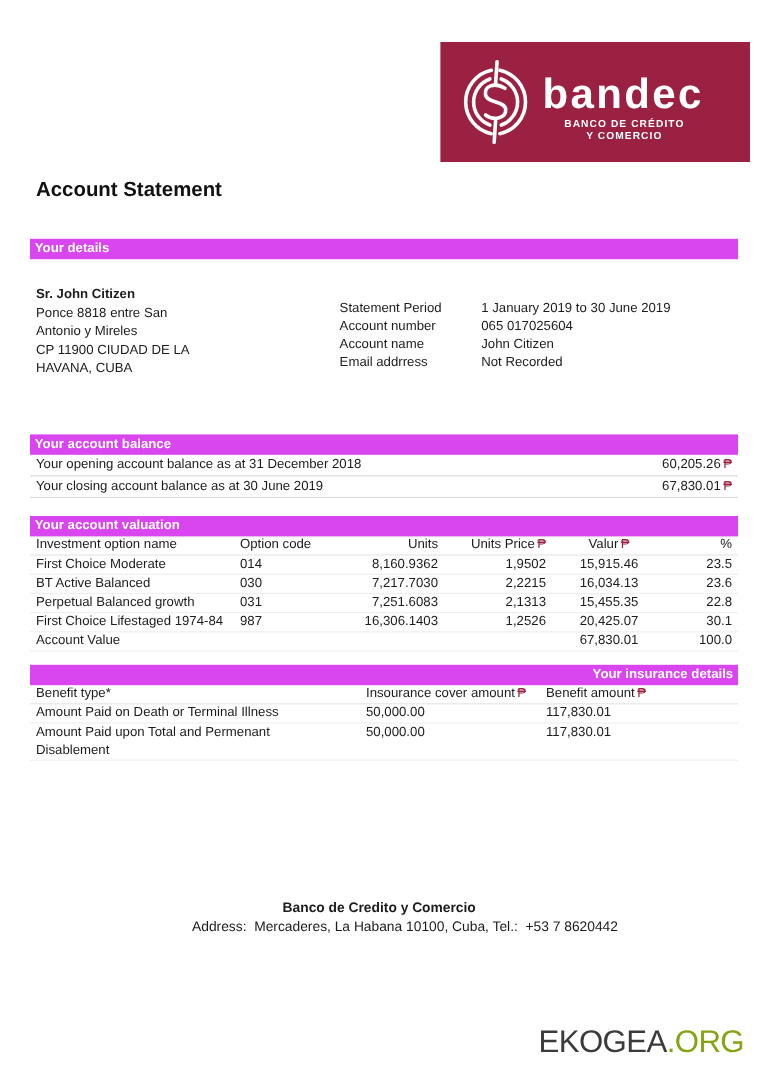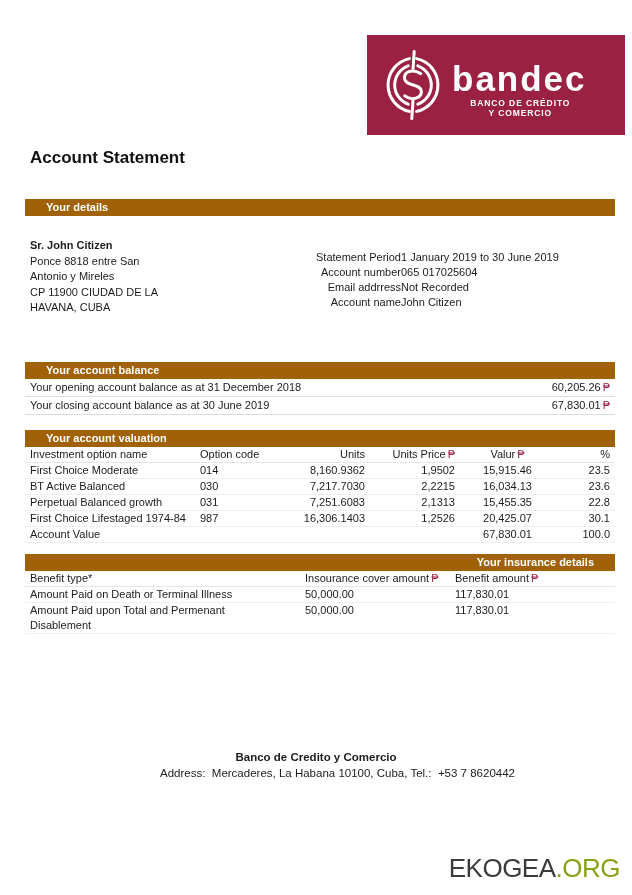--- a/index.html
+++ b/index.html
@@ -19,33 +19,33 @@
   .logo-textcol { display:flex; flex-direction:column; margin-top:10px;text-align:center; }
   .brand { color:#fff; font-weight:bold; font-size:35px; line-height:32px; letter-spacing:2px; }
   .brand-sub { color:#fff; font-weight:bold; font-size:8.5px; line-height:10px; letter-spacing:0.9px; margin-top:3px; margin-left:2px; }
 
   
   .doc-title { position:absolute; left:30px; top:148px; font-size:17px; font-weight:bold; color:#111; }
 
   
   .bar {
     position:absolute; left:25px; width:590px; height:17px; line-height:17px;
-    background:#a16207; color:#ffffff; font-weight:bold; font-size:11px;
-    padding:0 21px;
+    background:#d946ef; color:#ffffff; font-weight:bold; font-size:11px;
+    padding:0 4px;
   }
   .bar-details   { top:199px; }
   .bar-balance   { top:362px; }
   .bar-valuation { top:430px; }
   .bar-insurance { top:554px;text-align:right; }
 
   
   .customer { position:absolute; left:30px; top:238px; line-height:15.5px; }
   .cust-name { font-weight:bold; }
   .fields { position:absolute; left:283px; top:250px; line-height:15px; }
-  .field-label { display:inline-block; width:118px;text-align:right; }
+  .field-label { display:inline-block; width:118px; }
 
   
   .balance-rows { position:absolute; left:25px; top:379px; width:590px; }
   .bal-row {
     display:flex; justify-content:space-between; height:18px; line-height:17px;
     padding:0 5px; border-bottom:1px solid #dcdcdc;
   }
   .peso { color:#9A2142; margin-left:2px; }
 
   
@@ -119,24 +119,24 @@
   </div>
 
   <div class="fields">
     <div>
       <span class="field-label">Statement Period</span><span>1 January 2019 to 30 June 2019</span>
     </div>
     <div>
       <span class="field-label">Account number</span><span>065 017025604</span>
     </div>
     <div>
+      <span class="field-label">Account name</span><span>John Citizen</span>
+    </div>
+    <div>
       <span class="field-label">Email addrress</span><span>Not Recorded</span>
-    </div>
-    <div>
-      <span class="field-label">Account name</span><span>John Citizen</span>
     </div>
   </div>
 
   <div class="bar bar-balance">Your account balance</div>
   <div class="balance-rows">
     <div class="bal-row">
       <span>Your opening account balance as at 31 December 2018</span>
       <span><span>60,205.26</span><span class="peso">₱</span></span>
     </div>
     <div class="bal-row">

